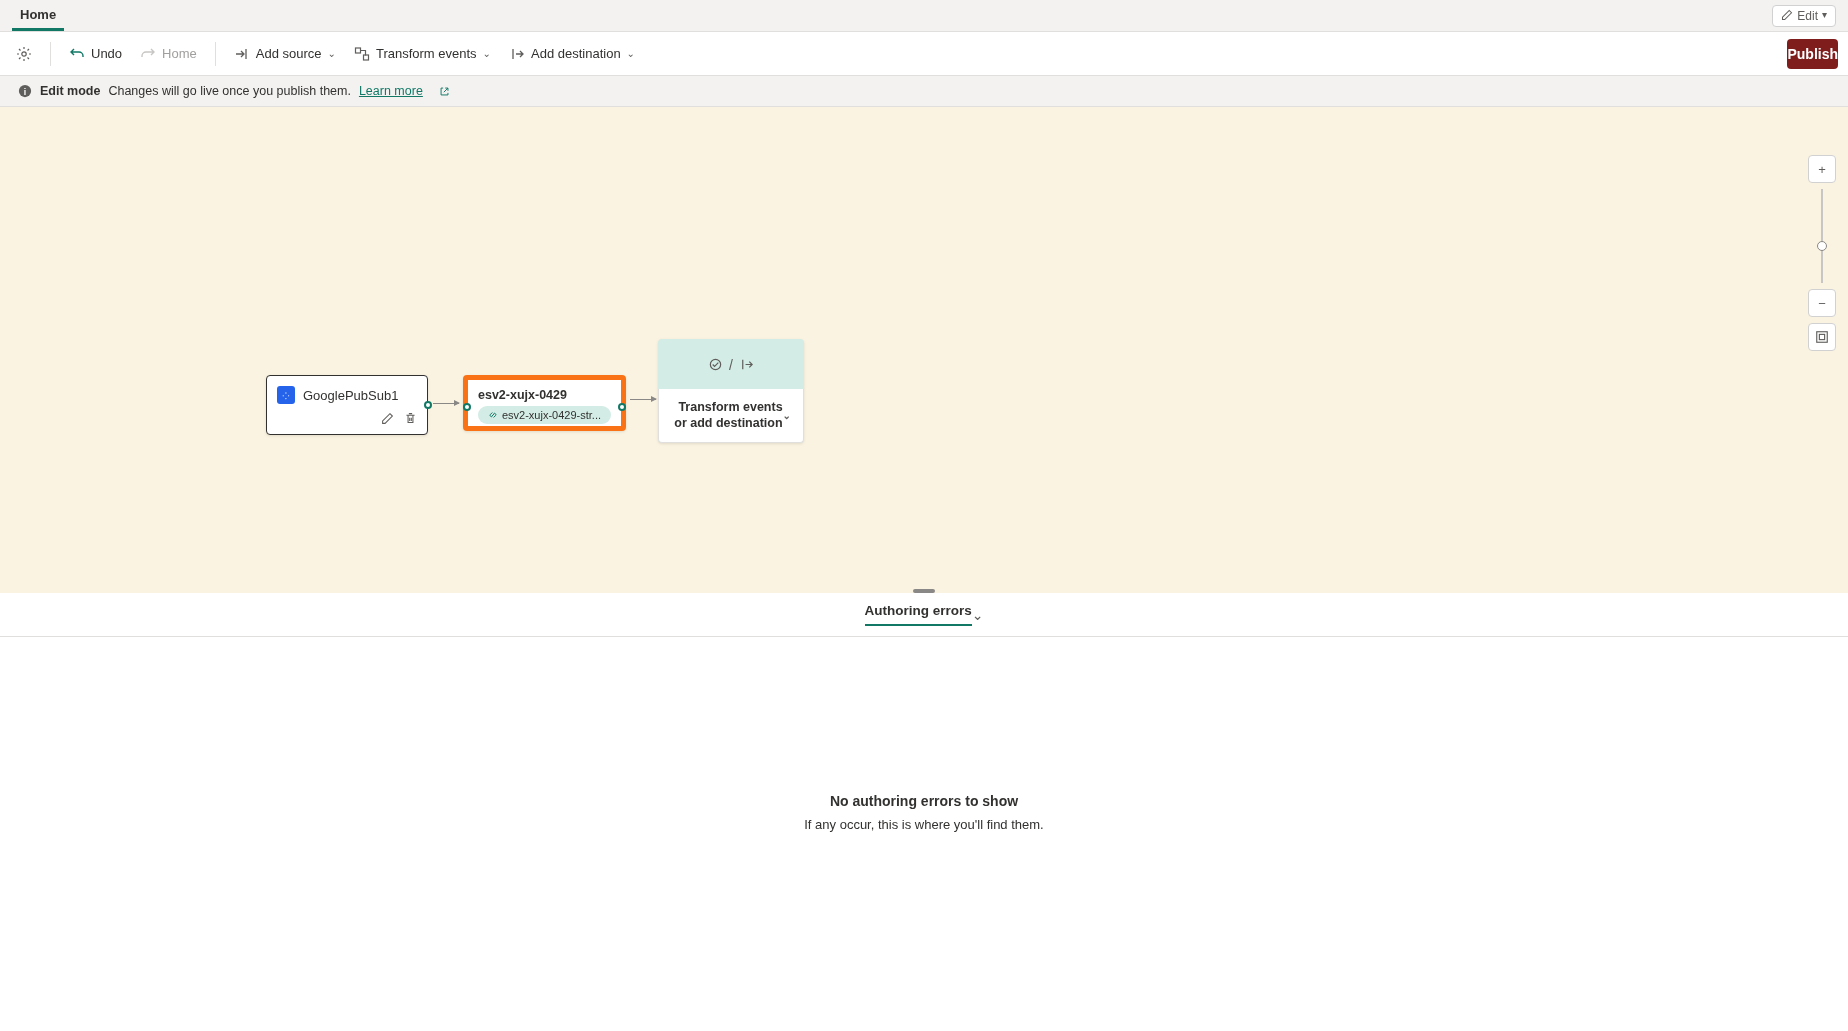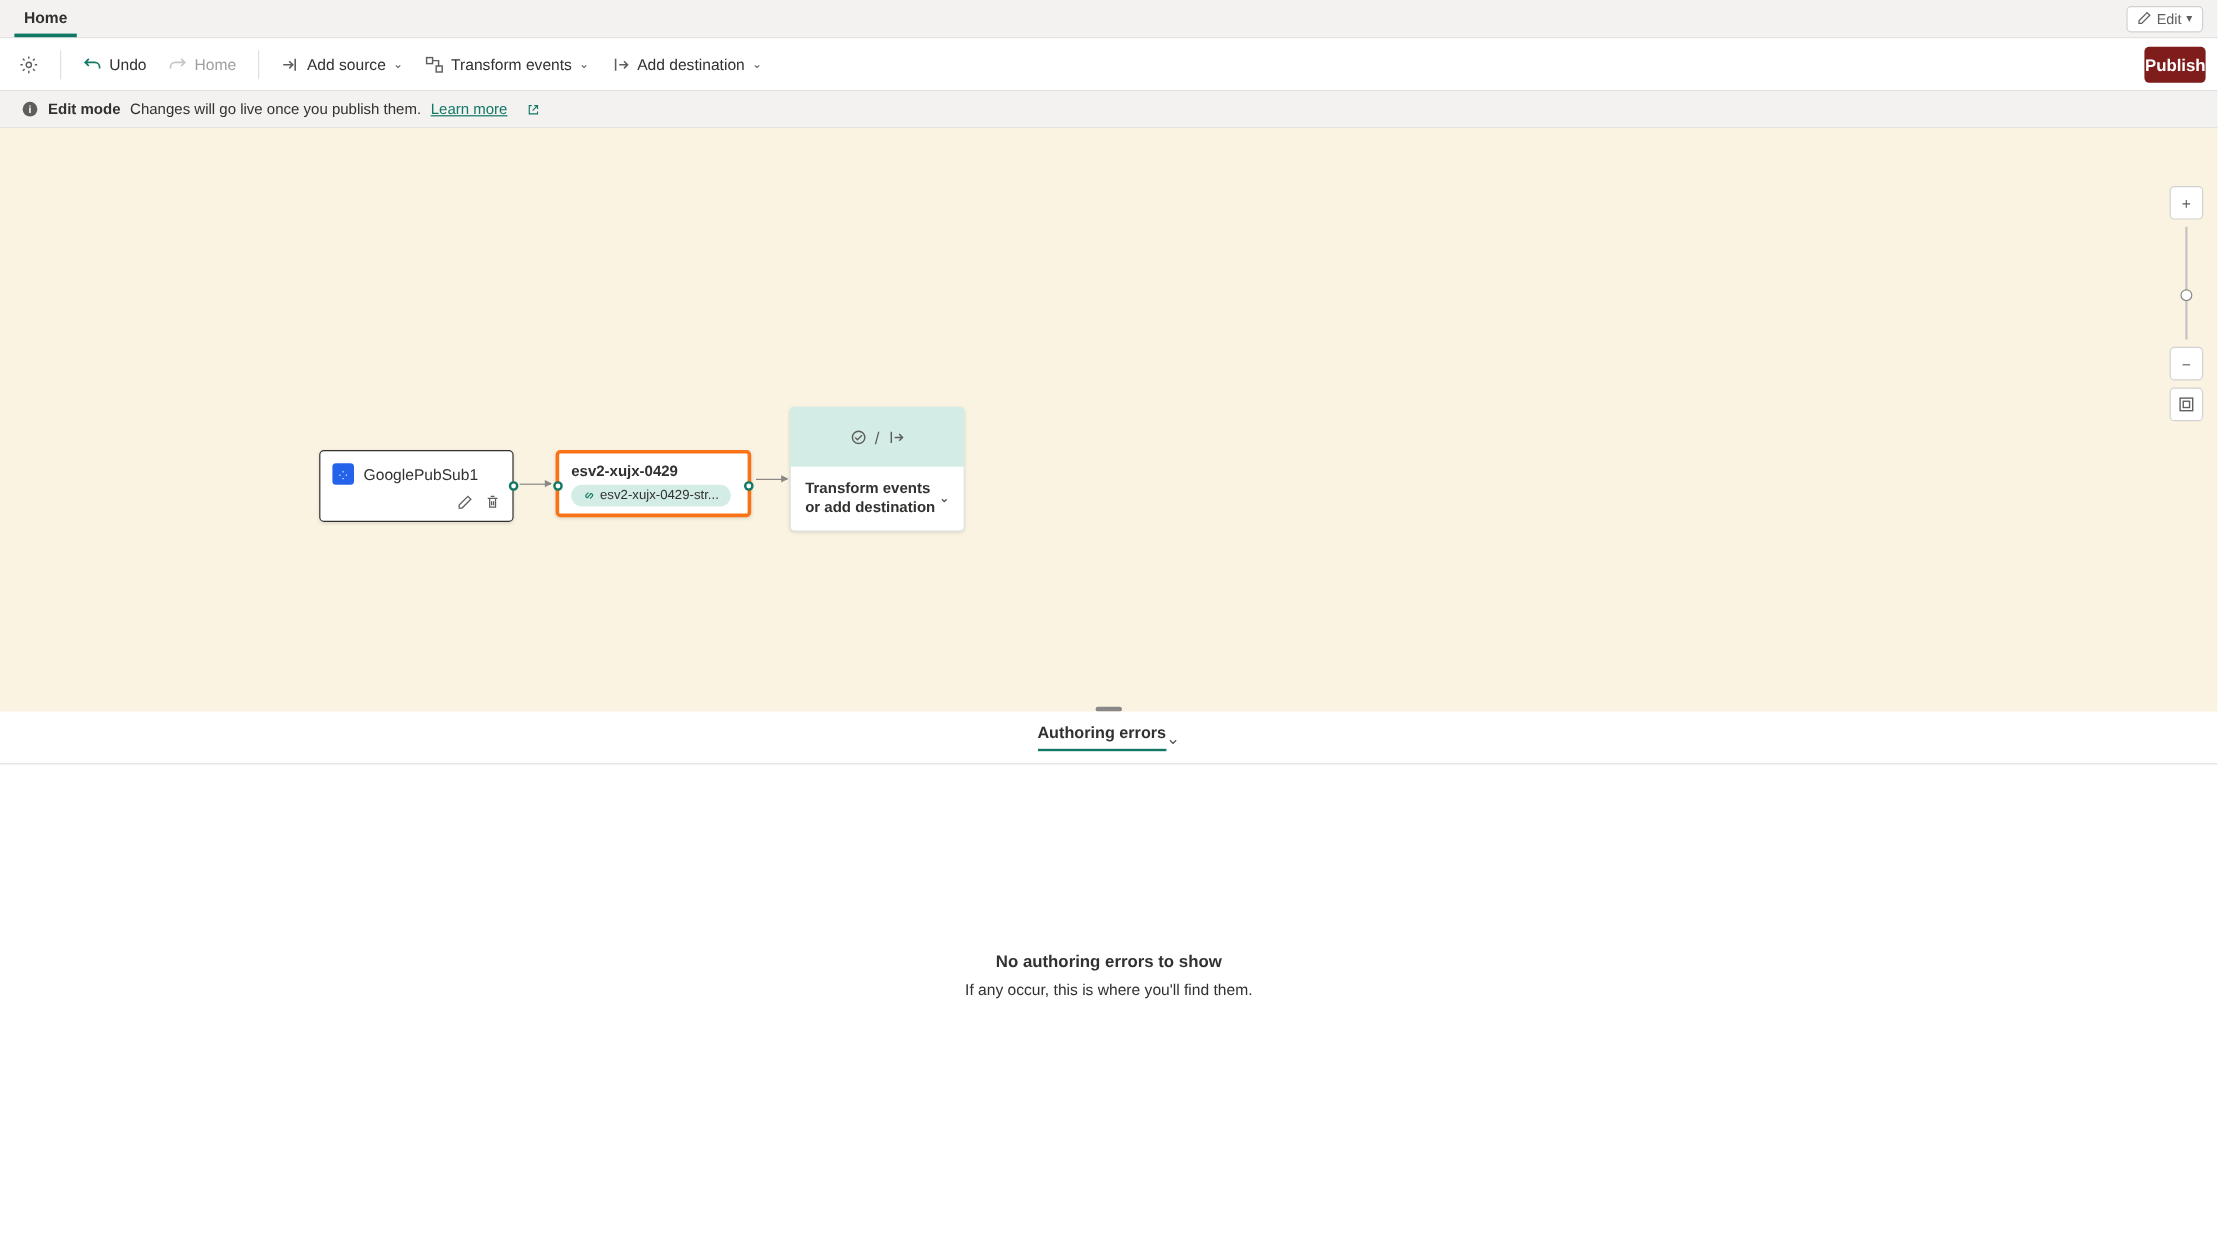--- a/index.html
+++ b/index.html
@@ -15,26 +15,26 @@
 .publish{background:#7f1d1d;color:#fff;border:none;padding:7px 0;border-radius:4px;font-weight:600;cursor:pointer;font-size:14px}
 .info-bar{display:flex;align-items:center;gap:8px;background:#f3f2f1;border-bottom:1px solid #e1dfdd;padding:8px 18px;font-size:12.5px}
 .info-bar b{font-weight:600}
 .learn{color:#117865;text-decoration:underline;cursor:pointer;display:flex;align-items:center;gap:16px}
 .canvas{position:relative;background:#faf3e1;height:486px;overflow:hidden}
 .node{position:absolute;background:#fff;border:1.5px solid #323130;border-radius:4px;box-shadow:0 1px 3px rgba(0,0,0,.1)}
 .node-src{left:266px;top:268px;width:162px;height:60px;padding:10px}
 .node-src .title{display:flex;align-items:center;gap:8px;font-weight:400;font-size:13px}
 .gicon{width:18px;height:18px;background:#2563eb;border-radius:3px;display:flex;align-items:center;justify-content:center;color:#fff;font-size:9px}
 .node-actions{display:flex;gap:10px;justify-content:flex-end;margin-top:8px;color:#605e5c}
-.node-mid{left:463px;top:268px;width:163px;height:56px;border:3px solid #f97316;padding:8px 10px}
+.node-mid{left:463px;top:268px;width:163px;height:56px;border:5px solid #f97316;padding:8px 10px}
 .node-mid .title{font-weight:600;font-size:12.5px}
 .chip{background:#d3ece5;border-radius:12px;padding:3px 10px;font-size:11px;color:#323130;margin-top:4px;display:inline-flex;align-items:center;gap:4px;max-width:100%;overflow:hidden;white-space:nowrap}
 .node-dest{left:658px;top:232px;width:146px;background:#d3ece5;border:none;border-radius:4px;padding:18px 0 0 0;text-align:center}
 .node-dest-icons{display:flex;justify-content:center;gap:6px;color:#605e5c;font-size:14px}
-.node-dest-label{background:#fff;border:1px solid #e1dfdd;border-top:none;border-radius:0 0 4px 4px;margin-top:16px;padding:10px 12px;text-align:left;font-weight:600;font-size:12.5px;display:flex;justify-content:space-between;align-items:center;line-height:1.3}
+.node-dest-label{background:#fff;border:1px solid #e1dfdd;border-top:none;border-radius:0 0 4px 4px;margin-top:16px;padding:10px 12px;text-align:right;font-weight:600;font-size:12.5px;display:flex;justify-content:space-between;align-items:center;line-height:1.3}
 .port{position:absolute;width:8px;height:8px;border:2px solid #117865;background:#fff;border-radius:50%}
 .arrow{position:absolute;height:1px;background:#8a8886}
 .arrow::after{content:"";position:absolute;right:-1px;top:-3px;border-left:6px solid #8a8886;border-top:3.5px solid transparent;border-bottom:3.5px solid transparent}
 .zoom{position:absolute;right:12px;top:48px;display:flex;flex-direction:column;align-items:center}
 .zbtn{width:28px;height:28px;background:#fff;border:1px solid #d1d1d1;border-radius:4px;display:flex;align-items:center;justify-content:center;cursor:pointer;color:#605e5c;margin:0}
 .zslider{position:relative;width:2px;height:94px;background:#c8c6c4;margin:6px 0}
 .zslider .thumb{position:absolute;left:-4px;top:52px;width:10px;height:10px;border:1.5px solid #8a8886;background:#fff;border-radius:50%}
 .drag-handle{position:absolute;left:50%;bottom:0;transform:translateX(-50%);width:22px;height:4px;background:#8a8886;border-radius:2px}
 .panel{background:#fff}
 .panel-hdr{display:flex;justify-content:center;align-items:center;padding:10px 16px;border-bottom:1px solid #e1dfdd}

